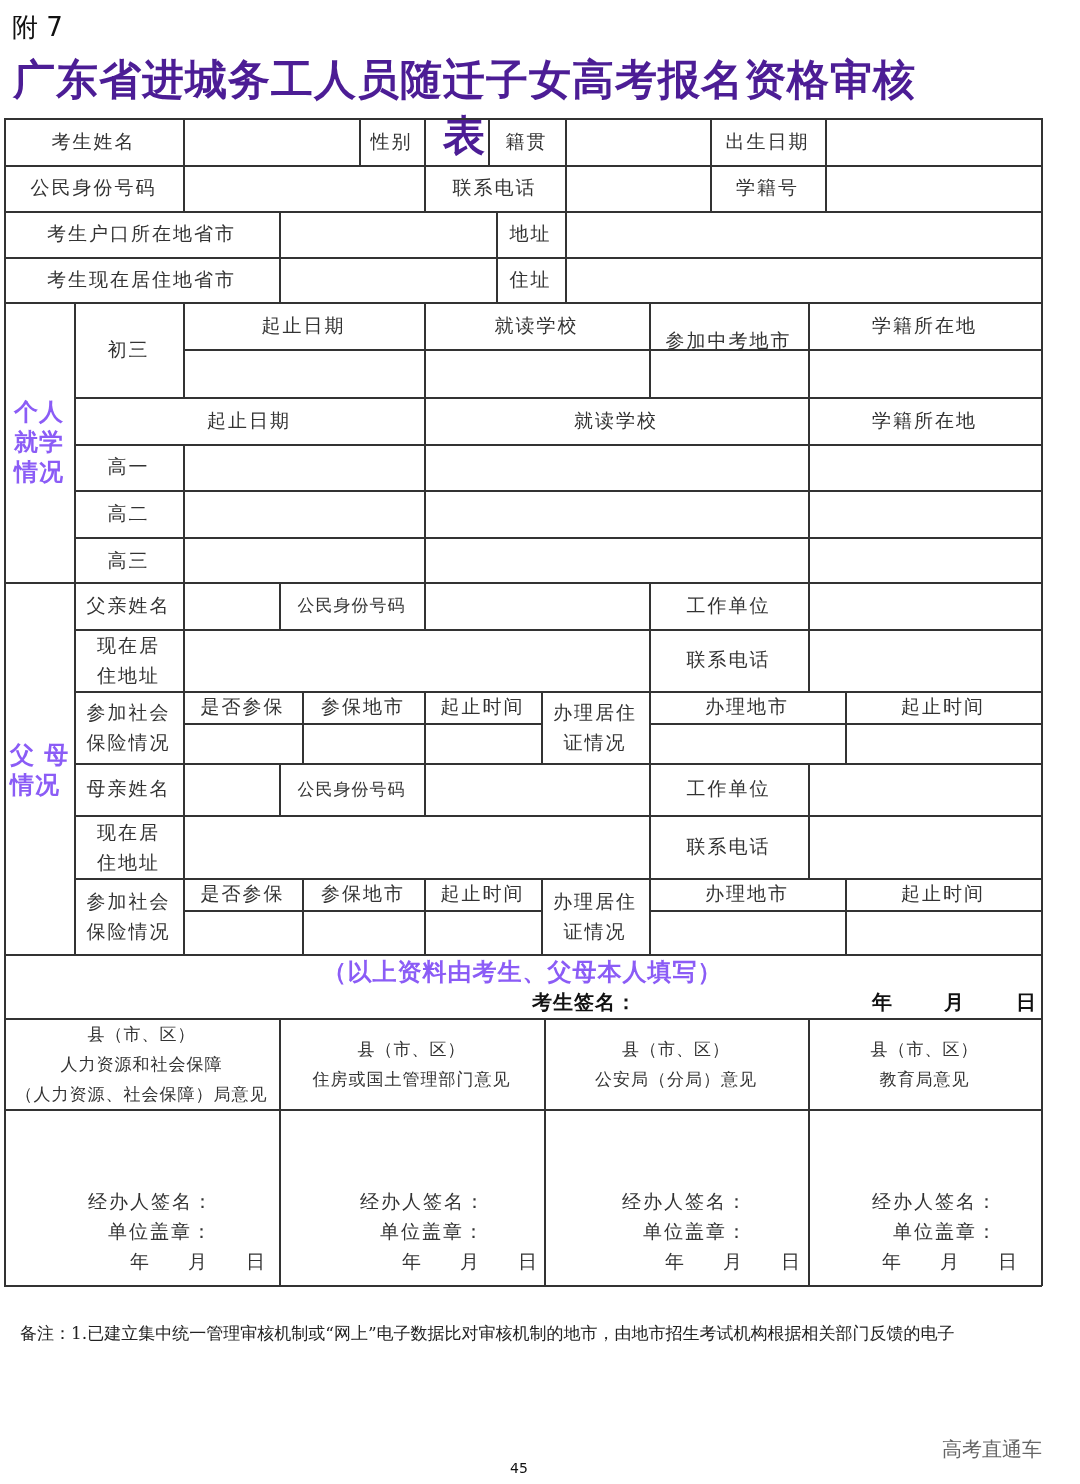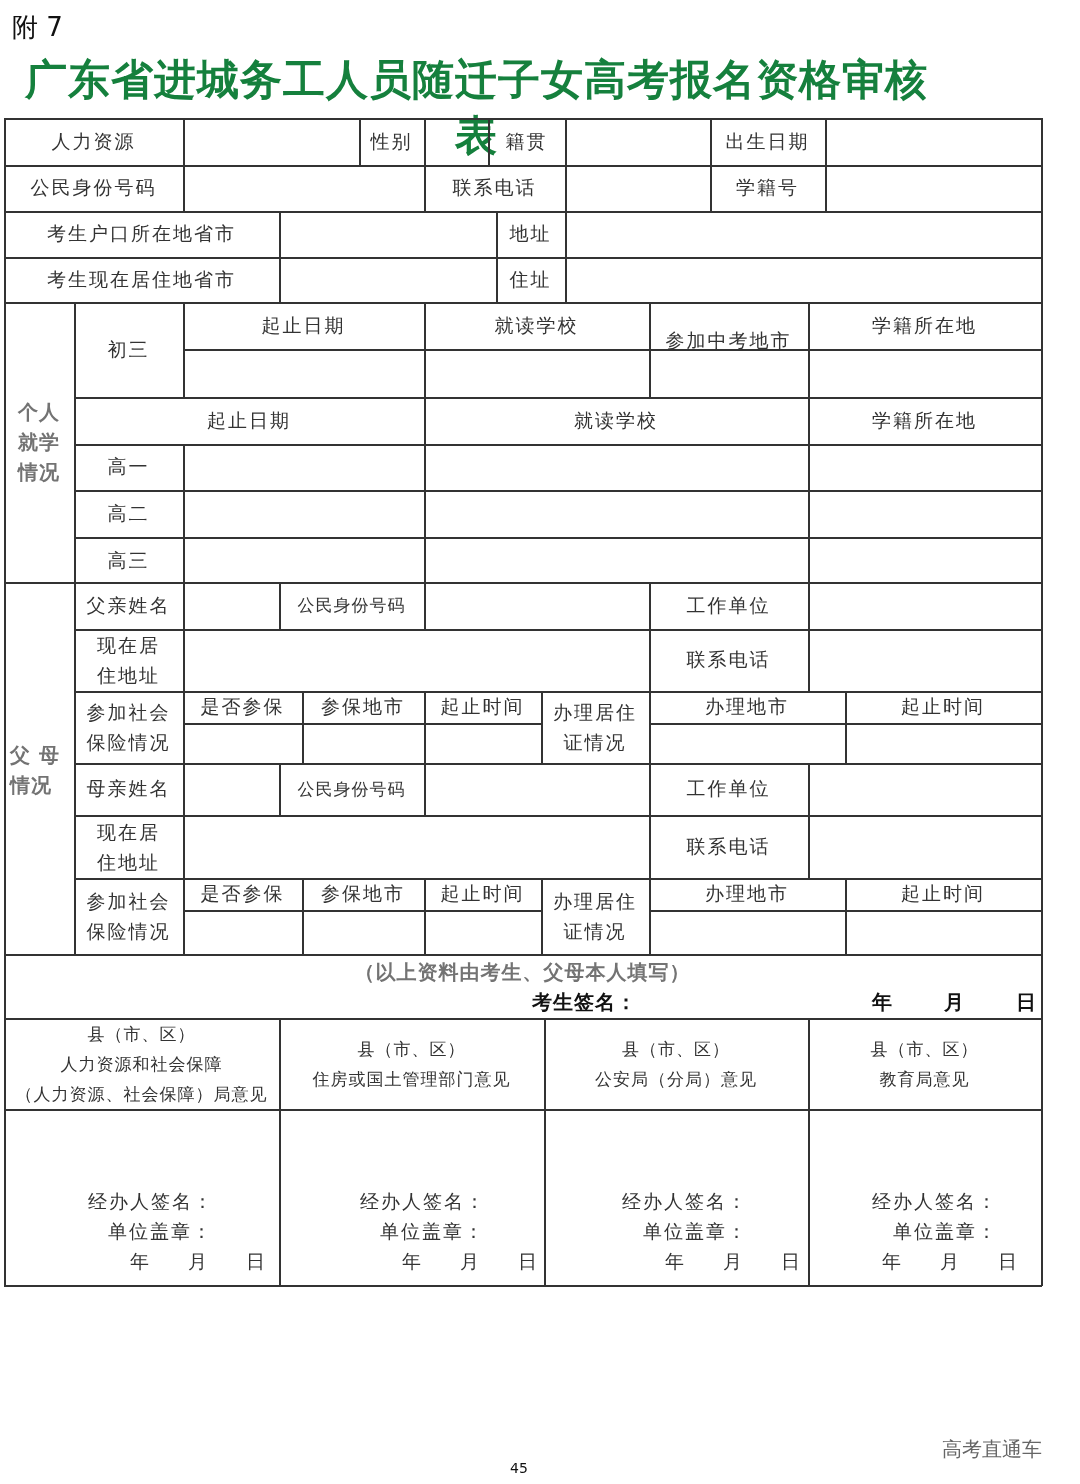--- a/index.html
+++ b/index.html
@@ -1,26 +1,26 @@
 <!DOCTYPE html>
 <html><head>
 <meta charset="utf-8">
 <style>
   html, body { margin:0; padding:0; background:#ffffff; }
   body { width:1080px; height:1484px; position:relative; overflow:hidden;
          font-family:"DejaVu Serif","Liberation Serif",serif; color:#222; }
   .abs { position:absolute; }
   .attach { left:12px; top:10px; font-size:26px; font-family:"DejaVu Sans","Liberation Sans",sans-serif; color:#111; }
-  .title { left:12px; width:929px; top:52px; text-align:center; font-size:42px; font-weight:bold; color:#15803d; letter-spacing:1px; }
+  .title { left:0; width:929px; top:52px; text-align:center; font-size:42px; font-weight:bold; color:#4c1d95; letter-spacing:1px; }
   .ln { position:absolute; background:#333; }
   .h { height:1.5px; }
   .v { width:1.5px; }
   .cell { position:absolute; display:flex; align-items:center; justify-content:center; text-align:center;
           font-size:19px; letter-spacing:2px; color:#333; line-height:1.55; }
-  .bold { font-weight:bold; color:#737373; font-size:20px; letter-spacing:1px; }
+  .bold { font-weight:bold; color:#8b5cf6; font-size:24px; letter-spacing:1px; }
   .small { font-size:17px; letter-spacing:1px; }
   .notes { left:20px; top:1318px; font-size:17px; color:#222; line-height:30px; }
   .notes div { white-space:nowrap; }
   .footer-brand { left:942px; top:1436px; font-size:20px; color:#666; font-family:"DejaVu Sans","Liberation Sans",sans-serif; }
   .page-no { left:510px; top:1460px; font-size:14px; color:#111; font-family:"DejaVu Sans","Liberation Sans",sans-serif; }
   .sig { position:absolute; font-size:19px; color:#333; line-height:30px; letter-spacing:2px; }
 </style>
 </head>
 <body>
 
@@ -94,21 +94,21 @@
   <div class="ln v" style="left:649px;top:878px;height:77px;"></div>
   <div class="ln v" style="left:845px;top:878px;height:77px;"></div>
 
   <div class="ln h" style="left:4px;top:1018px;width:1038px;"></div>
   <div class="ln h" style="left:4px;top:1109px;width:1038px;"></div>
   <div class="ln v" style="left:279px;top:1018px;height:268px;"></div>
   <div class="ln v" style="left:544px;top:1018px;height:268px;"></div>
   <div class="ln v" style="left:808px;top:1018px;height:268px;"></div>
 </div>
 
-<div class="cell" style="left:4px;top:118px;width:179px;height:47px;">人力资源</div>
+<div class="cell" style="left:4px;top:118px;width:179px;height:47px;">考生姓名</div>
 <div class="cell" style="left:184px;top:118px;width:175px;height:47px;"></div>
 <div class="cell" style="left:359px;top:118px;width:65px;height:47px;">性别</div>
 <div class="cell" style="left:425px;top:118px;width:63px;height:47px;"></div>
 <div class="cell" style="left:488px;top:118px;width:77px;height:47px;">籍贯</div>
 <div class="cell" style="left:566px;top:118px;width:144px;height:47px;"></div>
 <div class="cell" style="left:710px;top:118px;width:115px;height:47px;">出生日期</div>
 <div class="cell" style="left:826px;top:118px;width:215px;height:47px;"></div>
 
 <div class="cell" style="left:4px;top:165px;width:179px;height:46px;">公民身份号码</div>
 <div class="cell" style="left:184px;top:165px;width:240px;height:46px;"></div>
@@ -248,16 +248,17 @@
   <div class="sig" style="left:643px;top:1216px;">单位盖章：</div>
   <div class="sig" style="left:665px;top:1246px;letter-spacing:10px;">年　月　日</div>
 </div>
 <div>
   <div class="sig" style="left:872px;top:1186px;">经办人签名：</div>
   <div class="sig" style="left:893px;top:1216px;">单位盖章：</div>
   <div class="sig" style="left:882px;top:1246px;letter-spacing:10px;">年　月　日</div>
 </div>
 
 <div class="abs notes">
+  <div>备注：1.已建立集中统一管理审核机制或“网上”电子数据比对审核机制的地市，由地市招生考试机构根据相关部门反馈的电子</div>
 </div>
 
 <div class="abs footer-brand">高考直通车</div>
 <div class="abs page-no">45</div>
 
 </body></html>

